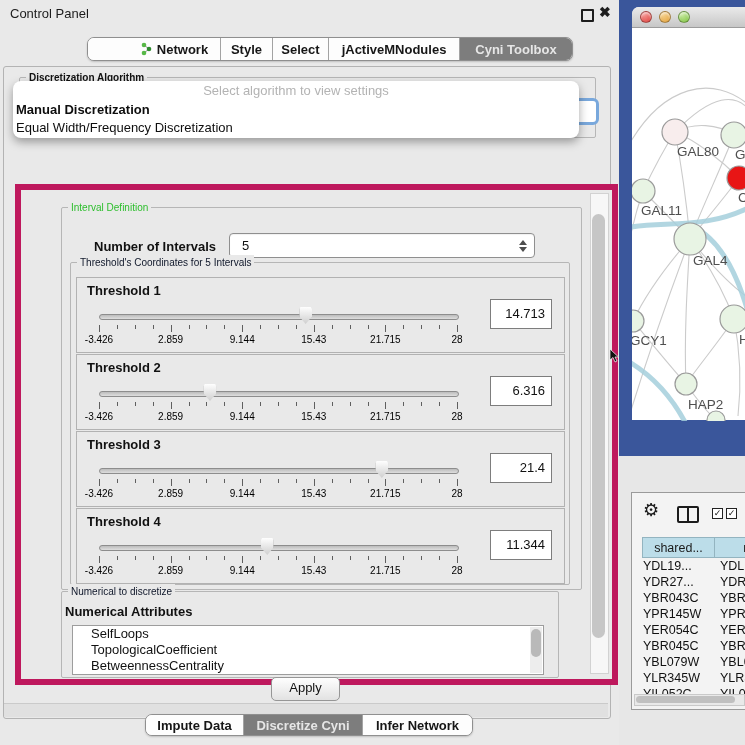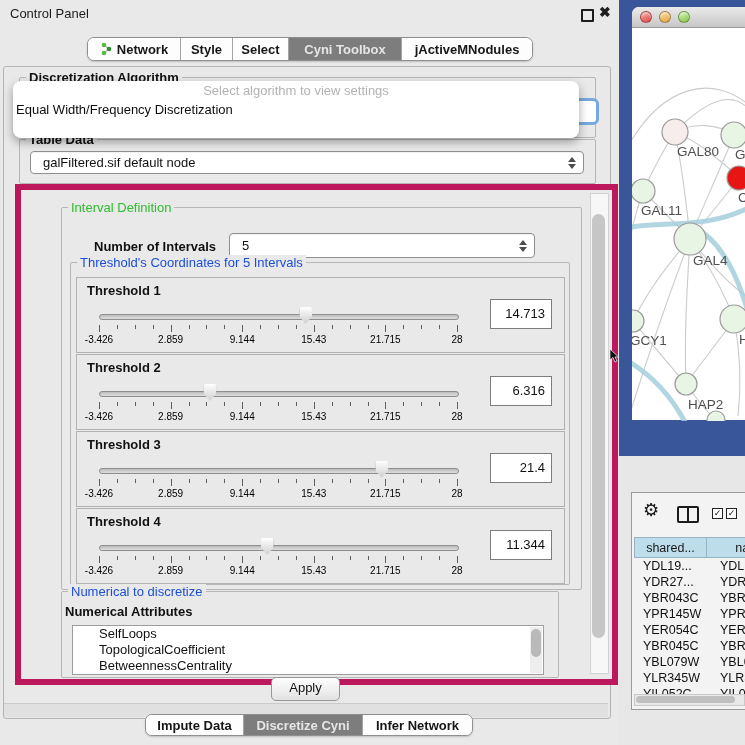--- a/index.html
+++ b/index.html
@@ -16,24 +16,24 @@
   .seg .s{display:flex;align-items:center;justify-content:center;gap:4px;font-size:13px;
           font-weight:600;color:#161616;border-left:1px solid #a3a3a3;background:#fdfdfd;cursor:default}
   .seg .s:first-child{border-left:none}
   .seg .s.sel{background:#7d7d7d;color:#e6e6e6}
   #toptabs{left:87px;top:37px;height:22px}
   #bottomtabs{left:145px;top:714px;height:20px}
   
   #outer{left:3px;top:66px;width:606px;height:651px;border:1px solid #b3b3b3;border-radius:3px;background:#e9e9e9}
   
   .group{position:absolute;border:1px solid #b6b6b6;border-radius:2px}
-  .glabel{position:absolute;top:-8px;left:6px;background:#e9e9e9;padding:0 3px;font-size:13px;line-height:15px;white-space:nowrap}
+  .glabel{position:absolute;top:-8px;left:6px;background:#e9e9e9;padding:0 3px;font-size:10px;line-height:15px;white-space:nowrap}
   .gbold{font-weight:bold}
   .ggreen{color:#2dbe2d}
-  .gblue{color:#1d4ed8}
+  .gblue{color:#0f172a}
   
   .combo{position:absolute;background:#fff;border:1px solid #8f8f8f;border-radius:4px;
          display:flex;align-items:center;padding-left:12px;font-size:13px;box-shadow:inset 0 1px 1px rgba(0,0,0,.06)}
   .spin{position:absolute;right:7px;top:50%;transform:translateY(-50%);display:flex;flex-direction:column;gap:2px}
   .spin i{display:block;width:0;height:0;border-left:4px solid transparent;border-right:4px solid transparent}
   .spin .up{border-bottom:5px solid #4e4e4e}
   .spin .dn{border-top:5px solid #4e4e4e}
   
   #focus-combo{left:477px;top:31px;width:112px;height:21px;border:3px solid #79a8dc;border-radius:6px;background:#fff;z-index:5}
   #popup{left:9px;top:14px;width:566px;height:57px;background:#fff;border-radius:8px;z-index:40;
@@ -60,21 +60,21 @@
          filter:drop-shadow(0 0 1px #808080)}
   .tick{position:absolute;top:19px;width:1px;background:#5f5f5f}
   .tick.minor{height:4px}
   .tick.major{height:7px}
   .slabel{position:absolute;top:28px;font-size:10px;color:#000;transform:translateX(-50%);white-space:nowrap}
   .valbox{position:absolute;right:12px;top:21px;width:54px;height:28px;background:#fff;border:1px solid #7d7d7d;
           font-size:13px;text-align:right;line-height:28px;padding-right:6px}
   #attr-group{left:40px;top:401px;width:496px;height:85px}
   #attr-title{position:absolute;left:3px;top:12px;font-weight:bold}
   #attr-list{position:absolute;left:10px;top:33px;width:470px;height:48px;background:#fff;border:1px solid #9d9d9d;overflow:hidden}
-  .attr-item{font-size:13px;line-height:16px;padding-left:26px;white-space:nowrap}
+  .attr-item{font-size:13px;line-height:16px;padding-left:18px;white-space:nowrap}
   #attr-vscroll{position:absolute;right:1px;top:1px;width:12px;height:46px;background:#ededed}
   #attr-vthumb{position:absolute;left:1px;top:2px;width:10px;height:28px;background:#b9b9b9;border-radius:5px}
   #apply{left:267px;top:610px;width:67px;height:22px;background:linear-gradient(#fefefe,#e2e2e2);
          border:1px solid #969696;border-radius:5px;text-align:center;line-height:20px;font-size:13px}
   #footer-strip{left:0;top:636px;width:604px;height:13px;background:#e0e0e0;border-top:1px solid #cacaca}
   
   #right{left:619px;top:0;width:126px;height:745px;background:#e7e7e7;overflow:hidden}
   #desktop{position:absolute;left:0;top:0;width:126px;height:456px;background:#3a569b}
   #macwin{position:absolute;left:13px;top:7px;width:120px;height:413px;background:#fff;border-radius:7px 0 0 0}
   #mactb{height:20px;background:linear-gradient(#eaeaea,#c7c7c7);border-bottom:1px solid #9c9c9c;
@@ -86,89 +86,80 @@
             border-bottom:1px solid #bdbdbd;font-size:13px;line-height:28px;padding-left:26px;box-sizing:border-box;color:#161616}
   #tp-box{position:absolute;left:12px;top:492px;width:114px;height:216px;border:1px solid #9a9a9a;background:#f3f3f3;overflow:hidden}
   #gear{position:absolute;left:11px;top:8px;font-size:18px;color:#1b1b1b;line-height:18px}
   #splitcol{position:absolute;left:45px;top:13px;width:18px;height:13px;border:2px solid #1b1b1b;border-radius:2px}
   #splitcol div{position:absolute;left:50%;top:0;width:2px;height:100%;background:#1b1b1b;transform:translateX(-50%)}
   .chk{position:absolute;top:15px;width:9px;height:9px;border:1.5px solid #222;font-size:9px;line-height:9px;text-align:center;background:#fff}
   #tp-table{position:absolute;left:2px;top:44px;width:220px}
   .thead{display:flex}
   .th{height:21px;background:#bcdde9;border:1px solid #93b4c0;box-sizing:border-box;margin-left:-1px;
       display:flex;align-items:center;justify-content:center;font-size:12.5px;color:#1a1a1a}
-  .th:first-child{margin-left:0}
+  .th:first-child{margin-left:8px}
   #tbody{height:136px;overflow:hidden}
   .tr{display:flex;height:16px}
   .td{font-size:12.5px;line-height:16px;white-space:nowrap;box-sizing:border-box}
   .td.c1{width:73px;padding-left:9px}
   .td.c2{padding-left:13px}
   #hscroll{position:absolute;left:2px;bottom:3px;width:109px;height:10px;background:#e9e9e9;border:1px solid #c9c9c9}
   #hthumb{position:absolute;left:1px;top:1px;width:99px;height:7px;background:#c0c0c0;border-radius:4px}
   #cursor{left:610px;top:349px;z-index:60}
 </style>
 </head>
 <body>
 
 <div id="root">
 
   <div class="abs" id="cp-title">Control Panel</div>
   <div class="abs" id="float-btn"></div>
   <div class="abs" id="close-btn">✖</div>
 
   <div class="seg" id="toptabs">
-      <div class="s" style="width: 92px;">
+      <div class="s" style="width: 92px; padding-left: 40px;">
         <span>
           <svg width="13" height="14" viewBox="0 0 13 14" style="display:block">
             <path d="M4 3 L9 7 L4 11" stroke="#8a8a8a" fill="none"></path>
             <circle cx="4" cy="3" r="2.3" fill="#57b847"></circle>
             <circle cx="9" cy="7" r="2.3" fill="#2e8b2e"></circle>
             <circle cx="4" cy="11" r="2.3" fill="#57b847"></circle>
           </svg>
         </span>
         <span>Network</span>
       </div>
       <div class="s" style="width: 51px;">
         <span>Style</span>
       </div>
       <div class="s" style="width: 55px;">
         <span>Select</span>
       </div>
+      <div class="s" style="width: 130px;">
+        <span>jActiveMNodules</span>
+      </div>
       <div class="s sel" style="width: 112px;">
         <span>Cyni Toolbox</span>
-      </div>
-      <div class="s" style="width: 130px;">
-        <span>jActiveMNodules</span>
       </div>
     </div>
 
   <div class="abs" id="outer">
 
     <div class="group" id="algo-group" style="left:15px;top:10px;width:575px;height:59px">
       <span class="glabel gbold">Discretization Algorithm</span>
     </div>
     <div class="abs" id="focus-combo"></div>
 
     <div class="abs" id="popup">
       <div class="hint">Select algorithm to view settings</div>
       <div id="popup-options">
+          <div class="opt b">Manual Discretization</div>
           <div class="opt">Equal Width/Frequency Discretization</div>
         </div>
     </div>
 
-    <div class="group" style="left:15px;top:72px;width:575px;height:43px">
-      <span class="glabel gbold">Table Data</span>
-      <div class="combo" style="left:10px;top:11px;width:540px;height:21px">
-        <span>galFiltered.sif default node</span>
-        <span class="spin">
-            <i class="up"></i>
-            <i class="dn"></i>
-          </span>
-      </div>
-    </div>
 
     <div class="abs" id="scrollp">
       <div class="group" id="interval-group">
         <span class="glabel ggreen">Interval Definition</span>
         <div class="abs" id="count-label">Number of Intervals</div>
         <div class="combo" id="count-combo">
           <span>5</span>
           <span class="spin">
               <i class="up"></i>
               <i class="dn"></i>

